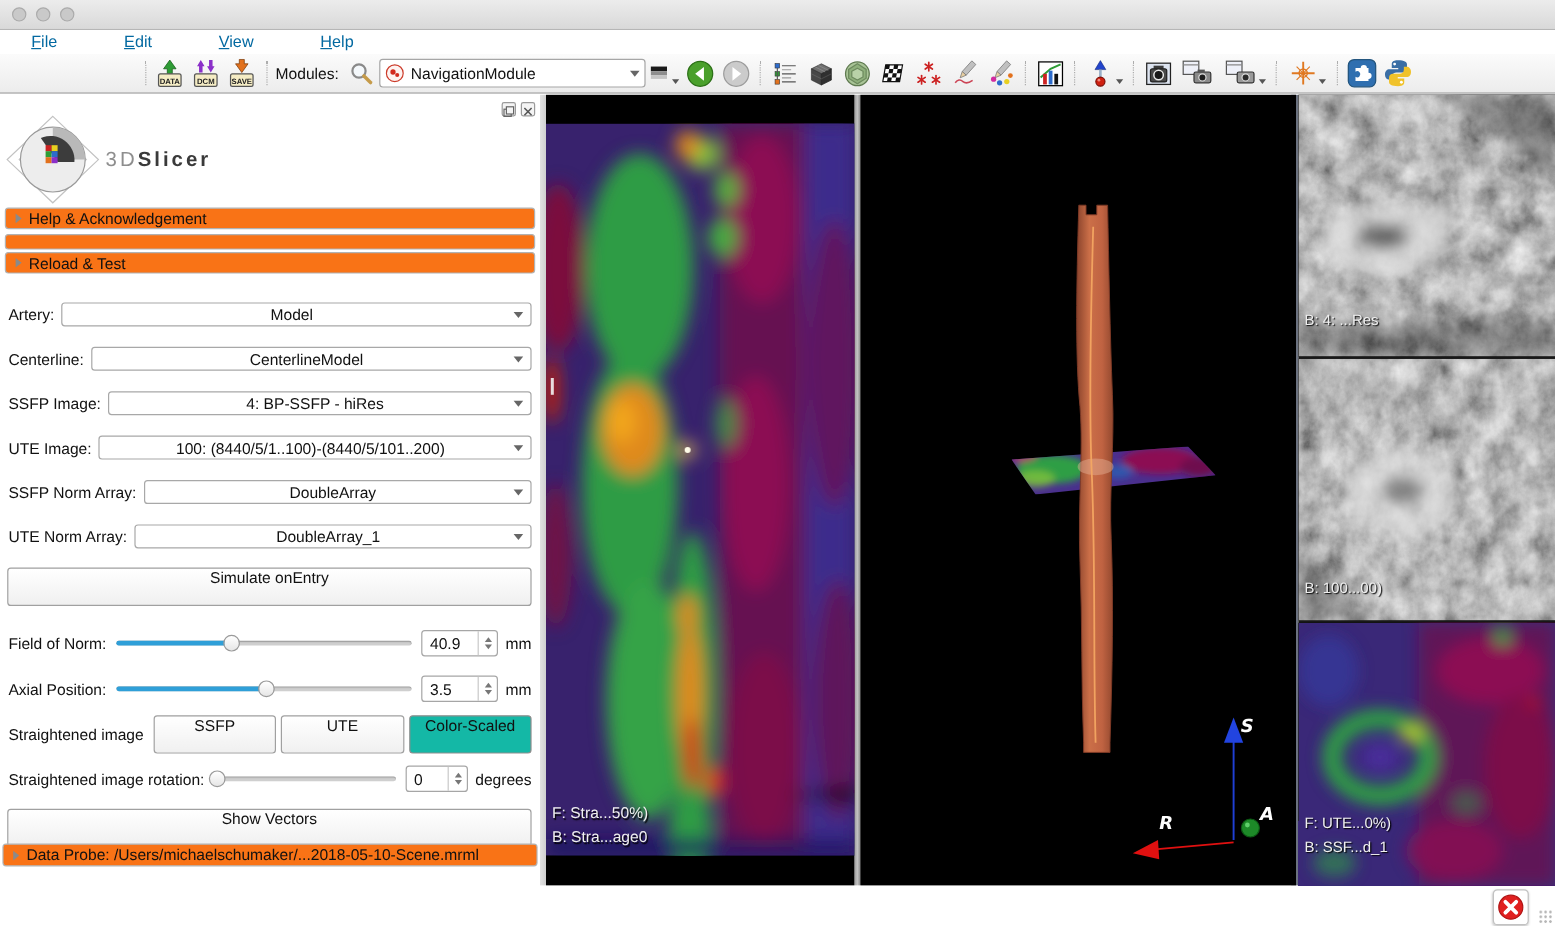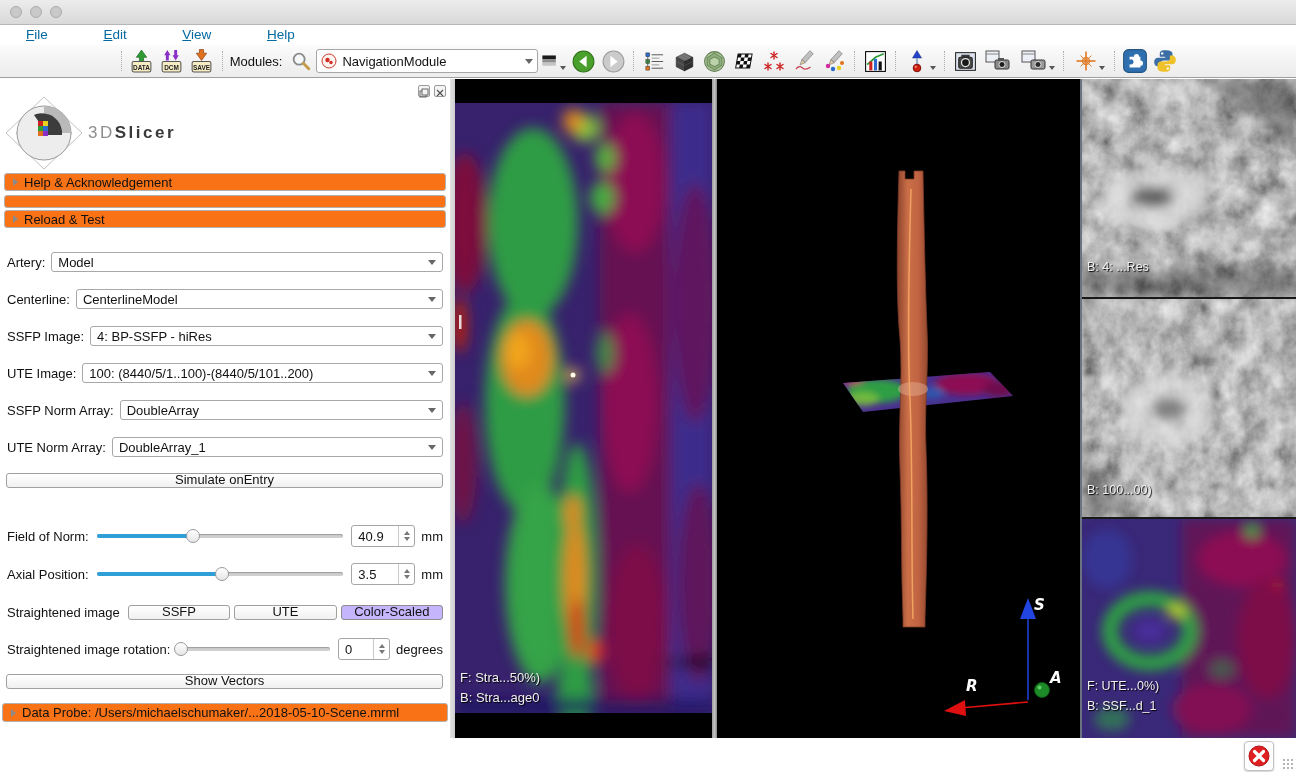--- a/index.html
+++ b/index.html
@@ -33,25 +33,25 @@
   
   #module-panel{position:absolute;left:0;top:79px;width:450px;height:659px;background:#fff;}
   .win-ctrl{position:absolute;width:12px;height:12px;border:1px solid #9a9a9a;border-radius:2px;
     background:#f4f4f4;box-sizing:border-box;}
   .panel-row{position:absolute;left:7px;right:7px;display:flex;align-items:center;}
   .collapsible{position:absolute;left:4px;right:4px;height:18px;background:#f97316;
     border:1px solid #b2b2b2;border-radius:3px;display:flex;align-items:center;box-sizing:border-box;}
   .tri-right{width:0;height:0;border-top:4px solid transparent;border-bottom:4px solid transparent;
     border-left:5px solid #8a8a8a;margin:0 6px 0 8px;}
   .combo{flex:1;height:20px;background:#fff;border:1px solid #a8a8a8;border-radius:3px;
-    display:flex;align-items:center;padding:0 6px;box-sizing:border-box;margin-left:6px;}
+    display:flex;align-items:center;padding:0 6px;box-sizing:border-box;margin-left:6px;text-align:center;}
   .combo .combo-text{flex:1;font-size:13px;white-space:nowrap;overflow:hidden;}
-  .push-btn{height:15px;background:linear-gradient(#ffffff,#f0f0f0);border:1px solid #a0a0a0;
-    border-radius:3px;display:flex;align-items:flex-end;justify-content:center;font-size:13px;box-sizing:border-box;}
-  .push-btn.active{background:#c4b5fd;border-color:#8d8d8d;}
+  .push-btn{height:32px;background:linear-gradient(#ffffff,#f0f0f0);border:1px solid #a0a0a0;
+    border-radius:3px;display:flex;align-items:flex-start;justify-content:center;font-size:13px;box-sizing:border-box;}
+  .push-btn.active{background:#14b8a6;border-color:#8d8d8d;}
   .slider{position:relative;flex:1;height:18px;margin:0 8px 0 8px;}
   .slider .groove{position:absolute;left:0;right:0;top:7px;height:4px;background:#cfcfcf;border-radius:2px;
     box-shadow:inset 0 1px 1px rgba(0,0,0,.25);}
   .slider .fill{position:absolute;left:0;top:7px;height:4px;background:#2f9fd8;border-radius:2px;}
   .slider .handle{position:absolute;top:2px;width:14px;height:14px;border-radius:50%;
     background:linear-gradient(#ffffff,#e6e6e6);border:1px solid #9a9a9a;box-sizing:border-box;margin-left:-7px;}
   .spin{display:flex;width:64px;height:22px;border:1px solid #a6a6a6;border-radius:3px;background:#fff;
     box-sizing:border-box;align-items:stretch;}
   .spin .spin-val{flex:1;display:flex;align-items:center;padding-left:6px;font-size:13px;}
   .spin .spin-arrows{width:15px;border-left:1px solid #c9c9c9;display:flex;flex-direction:column;

